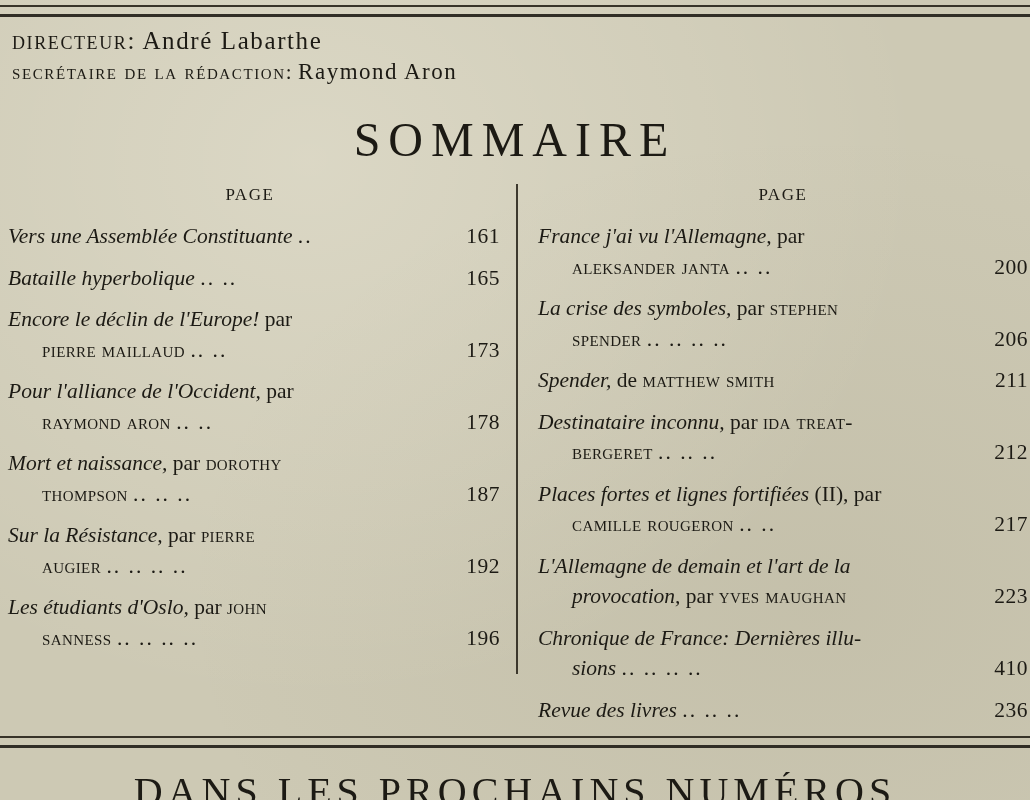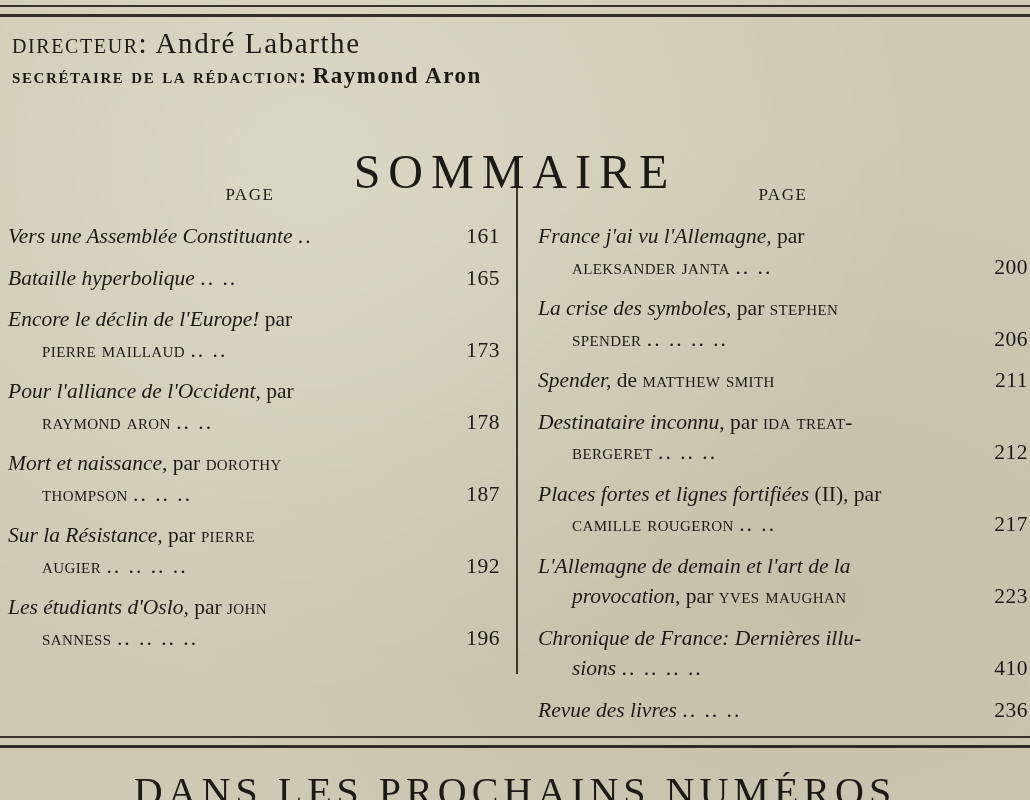--- a/index.html
+++ b/index.html
@@ -54,30 +54,29 @@
   }
 
   
   .masthead {
     position: absolute;
     left: 12px;
     top: 28px;
     width: 700px;
   }
   .director-line {
-    font-size: 29px;
+    font-size: 25px;
     letter-spacing: 1.6px;
     white-space: nowrap;
     line-height: 1.05;
   }
   .secretary-line {
     font-size: 20px;
     white-space: nowrap;
     line-height: 1.55;
-    font-weight: bold;
   }
   .sc {
     font-variant: small-caps;
     text-transform: lowercase;
   }
   .secretary-line .lead {
     font-variant: small-caps;
     text-transform: lowercase;
     font-size: 21px;
     letter-spacing: 1.6px;
@@ -90,21 +89,20 @@
   
   .sommaire {
     position: absolute;
     left: 0; right: 0;
     top: 116px;
     text-align: center;
     font-size: 48px;
     letter-spacing: 8px;
     font-weight: 400;
     line-height: 1;
-    margin-top: 32px;
   }
 
   
   .columns {
     position: absolute;
     left: 0;
     top: 186px;
     width: 1030px;
   }
   .col {

